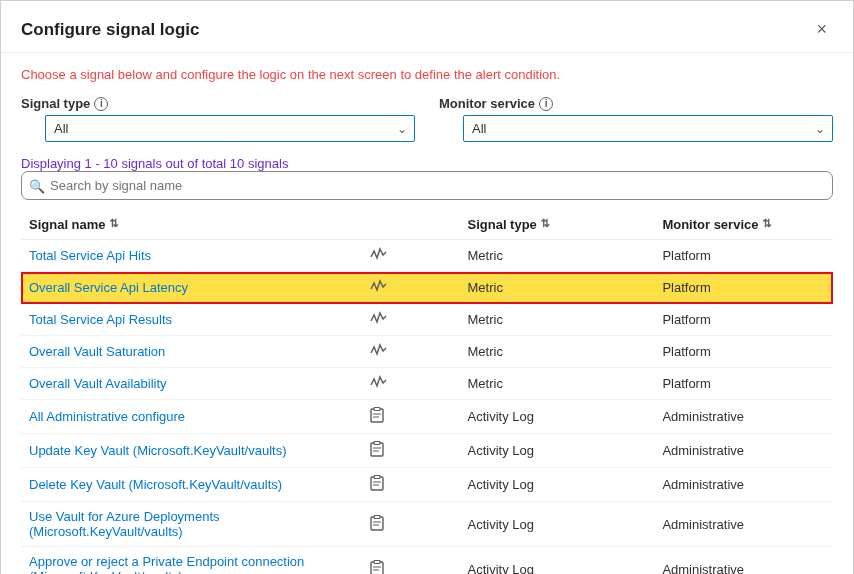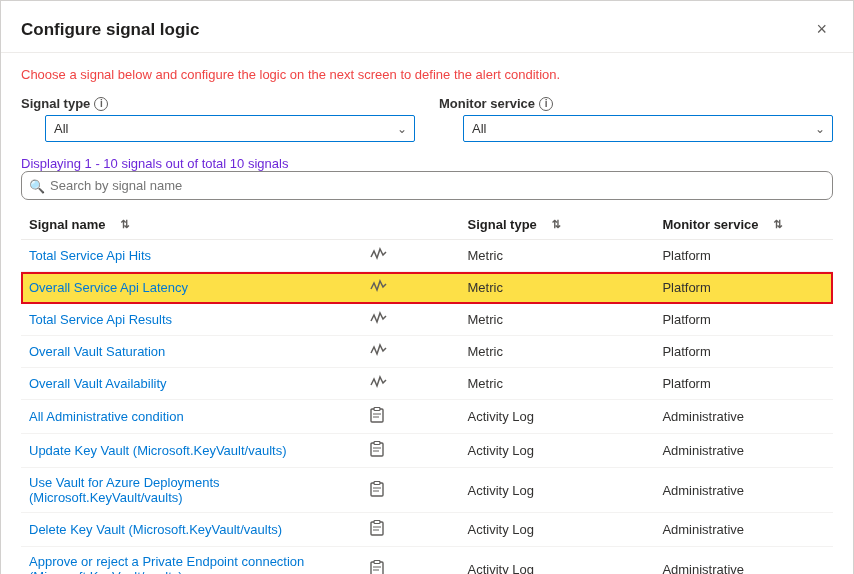--- a/index.html
+++ b/index.html
@@ -144,22 +144,21 @@
       text-align: left;
       font-weight: 700;
       font-size: 13px;
       color: #201f1e;
       padding: 7px 8px;
       border-bottom: 1px solid #edebe9;
       white-space: nowrap;
     }
     .th-sort {
       display: inline-flex;
-      align-items: center;
-      gap: 15px;
+      gap: 4px;
     }
     .sort-icon {
       color: #605e5c;
       font-size: 11px;
     }
     tbody tr {
       border-bottom: 1px solid #f3f2f1;
     }
     tbody tr.selected-row {
       outline: 2px solid #e00b1c;
@@ -294,21 +293,21 @@
             </tr>
             <tr>
               <td class="col-signal-name"><a class="signal-link">Overall Vault Availability</a></td>
               <td class="col-sort-spacer"><span class="signal-type-icon"><svg width="18" height="14" viewBox="0 0 18 14" fill="none" xmlns="http://www.w3.org/2000/svg">
                     <polyline points="1,10 4,4 7,11 10,2 13,8 16,5" stroke="#605e5c" stroke-width="1.5" fill="none"></polyline>
                   </svg></span></td>
               <td class="col-signal-type">Metric</td>
               <td class="col-monitor">Platform</td>
             </tr>
             <tr>
-              <td class="col-signal-name"><a class="signal-link">All Administrative condition</a></td>
+              <td class="col-signal-name"><a class="signal-link">All Administrative configure</a></td>
               <td class="col-sort-spacer"><span class="signal-type-icon"><svg width="14" height="16" viewBox="0 0 14 16" fill="none" xmlns="http://www.w3.org/2000/svg">
                     <rect x="1" y="2" width="12" height="13" rx="1" stroke="#605e5c" stroke-width="1.4" fill="none"></rect>
                     <rect x="4" y="0.5" width="6" height="3" rx="1" stroke="#605e5c" stroke-width="1.2" fill="white"></rect>
                     <line x1="3" y1="7" x2="11" y2="7" stroke="#605e5c" stroke-width="1"></line>
                     <line x1="3" y1="10" x2="9" y2="10" stroke="#605e5c" stroke-width="1"></line>
                   </svg></span></td>
               <td class="col-signal-type">Activity Log</td>
               <td class="col-monitor">Administrative</td>
             </tr>
             <tr>
@@ -316,32 +315,32 @@
               <td class="col-sort-spacer"><span class="signal-type-icon"><svg width="14" height="16" viewBox="0 0 14 16" fill="none" xmlns="http://www.w3.org/2000/svg">
                     <rect x="1" y="2" width="12" height="13" rx="1" stroke="#605e5c" stroke-width="1.4" fill="none"></rect>
                     <rect x="4" y="0.5" width="6" height="3" rx="1" stroke="#605e5c" stroke-width="1.2" fill="white"></rect>
                     <line x1="3" y1="7" x2="11" y2="7" stroke="#605e5c" stroke-width="1"></line>
                     <line x1="3" y1="10" x2="9" y2="10" stroke="#605e5c" stroke-width="1"></line>
                   </svg></span></td>
               <td class="col-signal-type">Activity Log</td>
               <td class="col-monitor">Administrative</td>
             </tr>
             <tr>
+              <td class="col-signal-name"><a class="signal-link">Delete Key Vault (Microsoft.KeyVault/vaults)</a></td>
+              <td class="col-sort-spacer"><span class="signal-type-icon"><svg width="14" height="16" viewBox="0 0 14 16" fill="none" xmlns="http://www.w3.org/2000/svg">
+                    <rect x="1" y="2" width="12" height="13" rx="1" stroke="#605e5c" stroke-width="1.4" fill="none"></rect>
+                    <rect x="4" y="0.5" width="6" height="3" rx="1" stroke="#605e5c" stroke-width="1.2" fill="white"></rect>
+                    <line x1="3" y1="7" x2="11" y2="7" stroke="#605e5c" stroke-width="1"></line>
+                    <line x1="3" y1="10" x2="9" y2="10" stroke="#605e5c" stroke-width="1"></line>
+                  </svg></span></td>
+              <td class="col-signal-type">Activity Log</td>
+              <td class="col-monitor">Administrative</td>
+            </tr>
+            <tr>
               <td class="col-signal-name"><a class="signal-link">Use Vault for Azure Deployments (Microsoft.KeyVault/vaults)</a></td>
-              <td class="col-sort-spacer"><span class="signal-type-icon"><svg width="14" height="16" viewBox="0 0 14 16" fill="none" xmlns="http://www.w3.org/2000/svg">
-                    <rect x="1" y="2" width="12" height="13" rx="1" stroke="#605e5c" stroke-width="1.4" fill="none"></rect>
-                    <rect x="4" y="0.5" width="6" height="3" rx="1" stroke="#605e5c" stroke-width="1.2" fill="white"></rect>
-                    <line x1="3" y1="7" x2="11" y2="7" stroke="#605e5c" stroke-width="1"></line>
-                    <line x1="3" y1="10" x2="9" y2="10" stroke="#605e5c" stroke-width="1"></line>
-                  </svg></span></td>
-              <td class="col-signal-type">Activity Log</td>
-              <td class="col-monitor">Administrative</td>
-            </tr>
-            <tr>
-              <td class="col-signal-name"><a class="signal-link">Delete Key Vault (Microsoft.KeyVault/vaults)</a></td>
               <td class="col-sort-spacer"><span class="signal-type-icon"><svg width="14" height="16" viewBox="0 0 14 16" fill="none" xmlns="http://www.w3.org/2000/svg">
                     <rect x="1" y="2" width="12" height="13" rx="1" stroke="#605e5c" stroke-width="1.4" fill="none"></rect>
                     <rect x="4" y="0.5" width="6" height="3" rx="1" stroke="#605e5c" stroke-width="1.2" fill="white"></rect>
                     <line x1="3" y1="7" x2="11" y2="7" stroke="#605e5c" stroke-width="1"></line>
                     <line x1="3" y1="10" x2="9" y2="10" stroke="#605e5c" stroke-width="1"></line>
                   </svg></span></td>
               <td class="col-signal-type">Activity Log</td>
               <td class="col-monitor">Administrative</td>
             </tr>
             <tr>

